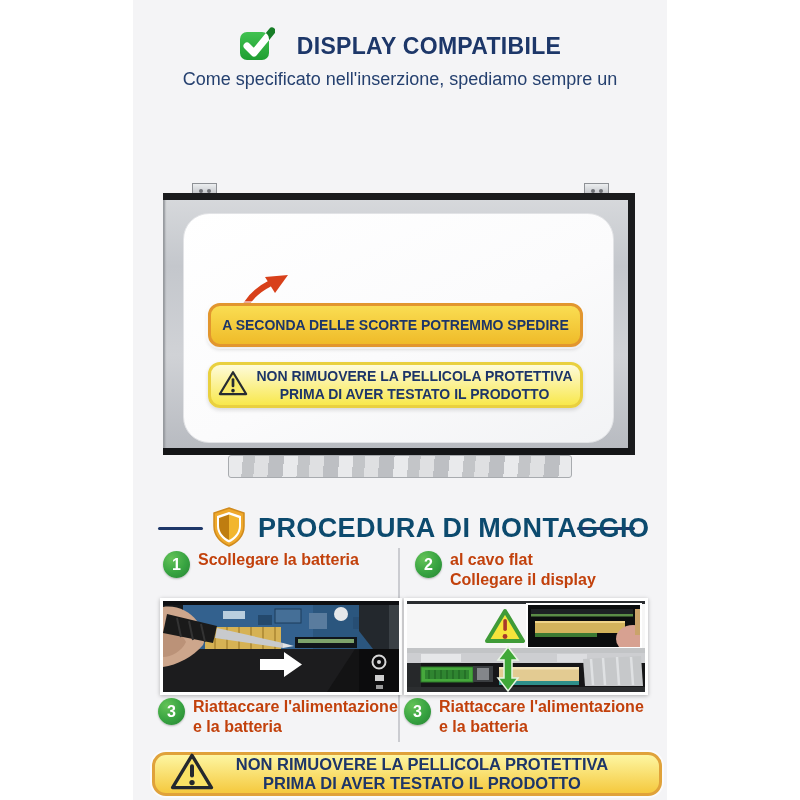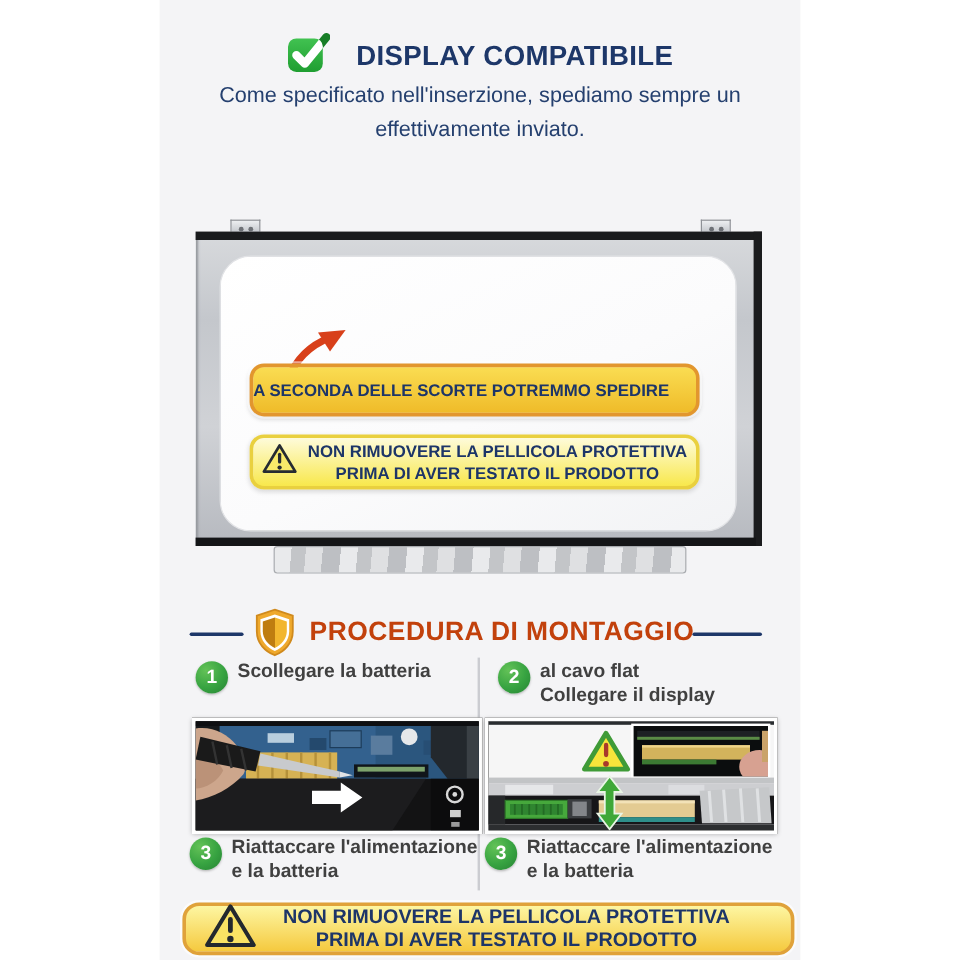--- a/index.html
+++ b/index.html
@@ -31,40 +31,40 @@
           background:linear-gradient(155deg,#ffffff 0%,#fbfbfc 55%,#f2f3f5 100%);
           border:1px solid #e2e3e6;}
   .foil{position:absolute;left:65px;top:272px;width:342px;height:21px;border-radius:3px;
         border:1px solid #a8abaf;
         background:repeating-linear-gradient(95deg,#e9eaec 0 14px,#c3c5c8 14px 26px,#dfe0e2 26px 40px,#bdbfc3 40px 55px);}
   .red-arrow{position:absolute;left:67px;top:90px;}
 
   .label-stock{position:absolute;left:45px;top:120px;width:369px;height:38px;border-radius:12px;
                border:3px solid #e2962e;background:linear-gradient(#fadd52,#efbb29);
                box-shadow:0 0 0 2px rgba(255,255,255,.55),0 2px 4px rgba(0,0,0,.18);
-               display:flex;flex-direction:column;justify-content:center;}
+               display:flex;flex-direction:column;justify-content:center;text-align:center;}
   .label-film{position:absolute;left:45px;top:179px;width:369px;height:40px;border-radius:12px;
               border:3px solid #e9d03f;background:linear-gradient(#fefbda,#f8e84c);
               box-shadow:0 2px 4px rgba(0,0,0,.14);
               display:flex;align-items:center;justify-content:center;gap:8px;}
   .label-line{font-size:14px;font-weight:bold;color:#1d3568;line-height:18px;white-space:nowrap;}
 
   
   .proc-line{position:absolute;top:527px;height:3px;background:#1d3769;border-radius:2px;}
   .proc-line.l{left:158px;width:45px;} .proc-line.r{left:577px;width:58px;}
   .proc-shield{position:absolute;left:208px;top:506px;}
-  .proc-title{position:absolute;left:258px;top:513px;font-size:22px;font-weight:bold;
-              color:#c2410c;letter-spacing:.4px;white-space:nowrap;}
+  .proc-title{position:absolute;left:258px;top:513px;font-size:27px;font-weight:bold;
+              color:#0c4a6e;letter-spacing:.4px;white-space:nowrap;}
 
   .step{position:absolute;display:flex;gap:8px;align-items:flex-start;}
   .step-badge{width:27px;height:27px;border-radius:50%;flex:0 0 27px;margin-top:1px;
               background:radial-gradient(circle at 32% 28%,#63c257 0%,#37a341 55%,#268233 100%);
               color:#ffffff;font-size:16px;font-weight:bold;display:flex;align-items:center;justify-content:center;
               box-shadow:0 1px 2px rgba(0,0,0,.25);}
-  .step-text{font-size:16px;font-weight:bold;color:#404040;line-height:20px;white-space:nowrap;}
+  .step-text{font-size:16px;font-weight:bold;color:#c2410c;line-height:20px;white-space:nowrap;}
   .step.s1{left:163px;top:550px;} .step.s2{left:415px;top:550px;}
   .step.s3a{left:158px;top:697px;} .step.s3b{left:404px;top:697px;}
 
   .divider{position:absolute;left:398px;top:548px;width:2px;height:194px;background:#cbccd1;}
 
   .photo{position:absolute;top:598px;height:91px;border:3px solid #ffffff;
          box-shadow:0 1px 4px rgba(0,0,0,.28);background:#111;}
   .photo.left{left:160px;width:236px;}
   .photo.right{left:404px;width:238px;}
   .photo svg{display:block;}
@@ -97,21 +97,20 @@
         </defs>
         <polyline points="8,19 15,26 33,4" fill="none" stroke="#177d27" stroke-width="7" stroke-linecap="round" stroke-linejoin="round"></polyline>
         <rect x="1" y="5" width="29" height="28" rx="7" fill="url(#gchk)"></rect>
         <polyline points="8,19 15,26 33,4" fill="none" stroke="#ffffff" stroke-width="7" stroke-linecap="round" stroke-linejoin="round" clip-path="url(#cchk)"></polyline>
       </svg>
     </span>
     <span class="page-title">DISPLAY COMPATIBILE</span>
   </div>
   <div class="intro">
     <div>Come specificato nell'inserzione, spediamo sempre un</div>
-    <div>effettivamente inviato.</div>
   </div>
 
   <div class="panel">
     <div class="bracket left">
         <span></span>
         <span></span>
       </div>
     <div class="bracket right">
         <span></span>
         <span></span>

